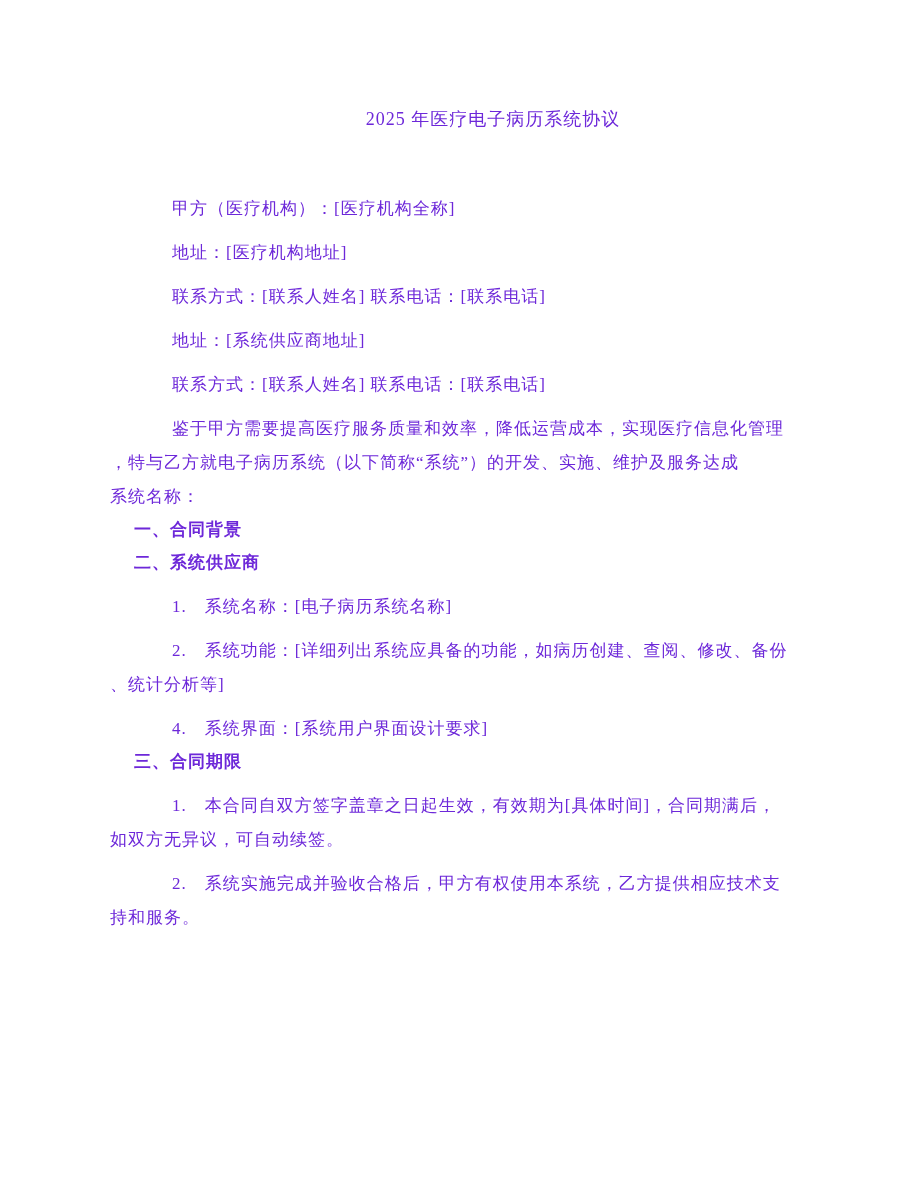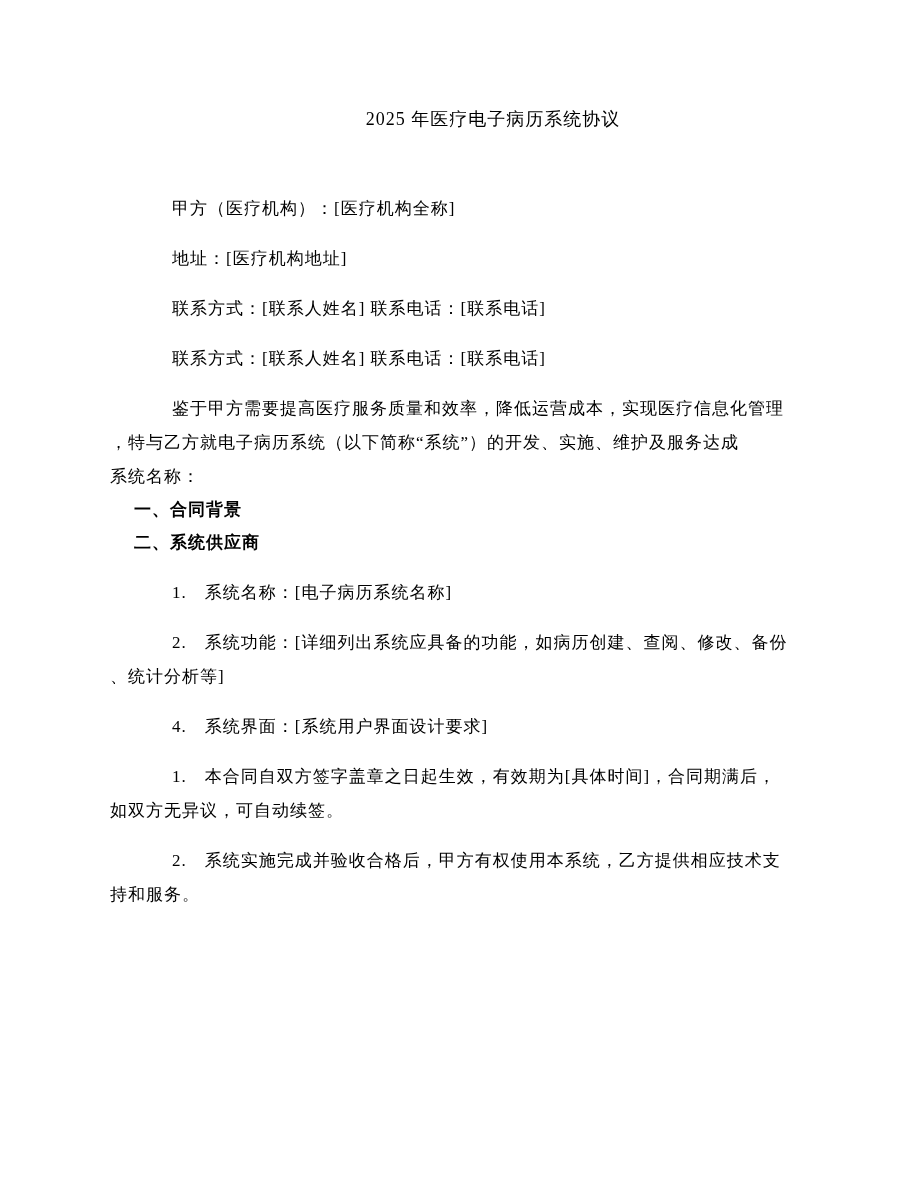--- a/index.html
+++ b/index.html
@@ -6,39 +6,39 @@
     margin: 0;
     padding: 0;
     background: #ffffff;
   }
   .page {
     position: relative;
     width: 920px;
     height: 1191px;
     box-sizing: border-box;
     background: #ffffff;
-    color: #000000;
+    color: #6d28d9;
     padding: 102px 44px 0 110px;
     overflow: hidden;
     font-family: "Liberation Serif", "DejaVu Serif", serif;
   }
   .doc-title {
     font-size: 18px;
     font-weight: 400;
     text-align: center;
     line-height: 34px;
     letter-spacing: 1px;
     margin: 0 0 56px 0;
     white-space: pre-wrap;
   }
   p.para {
     font-size: 17px;
     line-height: 34px;
     letter-spacing: 1px;
-    margin: 16px 0 7px 0;
+    margin: 10px 0 7px 0;
     text-indent: 62px;
     text-align: justify;
     white-space: pre-wrap;
   }
   h2.sec-heading {
     font-size: 17px;
     font-weight: 700;
     line-height: 34px;
     letter-spacing: 1px;
     margin: -8px 0 7px 0;
@@ -48,31 +48,33 @@
 </style>
 </head>
 <body>
 
 <main class="page">
   <h1 class="doc-title">2025 年医疗电子病历系统协议</h1>
 
   <p class="para">甲方（医疗机构）：[医疗机构全称]</p>
   <p class="para">地址：[医疗机构地址]</p>
   <p class="para">联系方式：[联系人姓名] 联系电话：[联系电话]</p>
+  <p class="para">地址：[系统供应商地址]</p>
   <p class="para">联系方式：[联系人姓名] 联系电话：[联系电话]</p>
 
   <p class="para">鉴于甲方需要提高医疗服务质量和效率，降低运营成本，实现医疗信息化管理
 ，特与乙方就电子病历系统（以下简称“系统”）的开发、实施、维护及服务达成
 系统名称：</p>
 
   <h2 class="sec-heading">一、合同背景</h2>
 
   <h2 class="sec-heading">二、系统供应商</h2>
   <p class="para">1.　系统名称：[电子病历系统名称]</p>
   <p class="para">2.　系统功能：[详细列出系统应具备的功能，如病历创建、查阅、修改、备份
 、统计分析等]</p>
   <p class="para">4.　系统界面：[系统用户界面设计要求]</p>
 
+  <h2 class="sec-heading">三、合同期限</h2>
   <p class="para">1.　本合同自双方签字盖章之日起生效，有效期为[具体时间]，合同期满后，
 如双方无异议，可自动续签。</p>
   <p class="para">2.　系统实施完成并验收合格后，甲方有权使用本系统，乙方提供相应技术支
 持和服务。</p>
 </main>
 
 </body></html>

